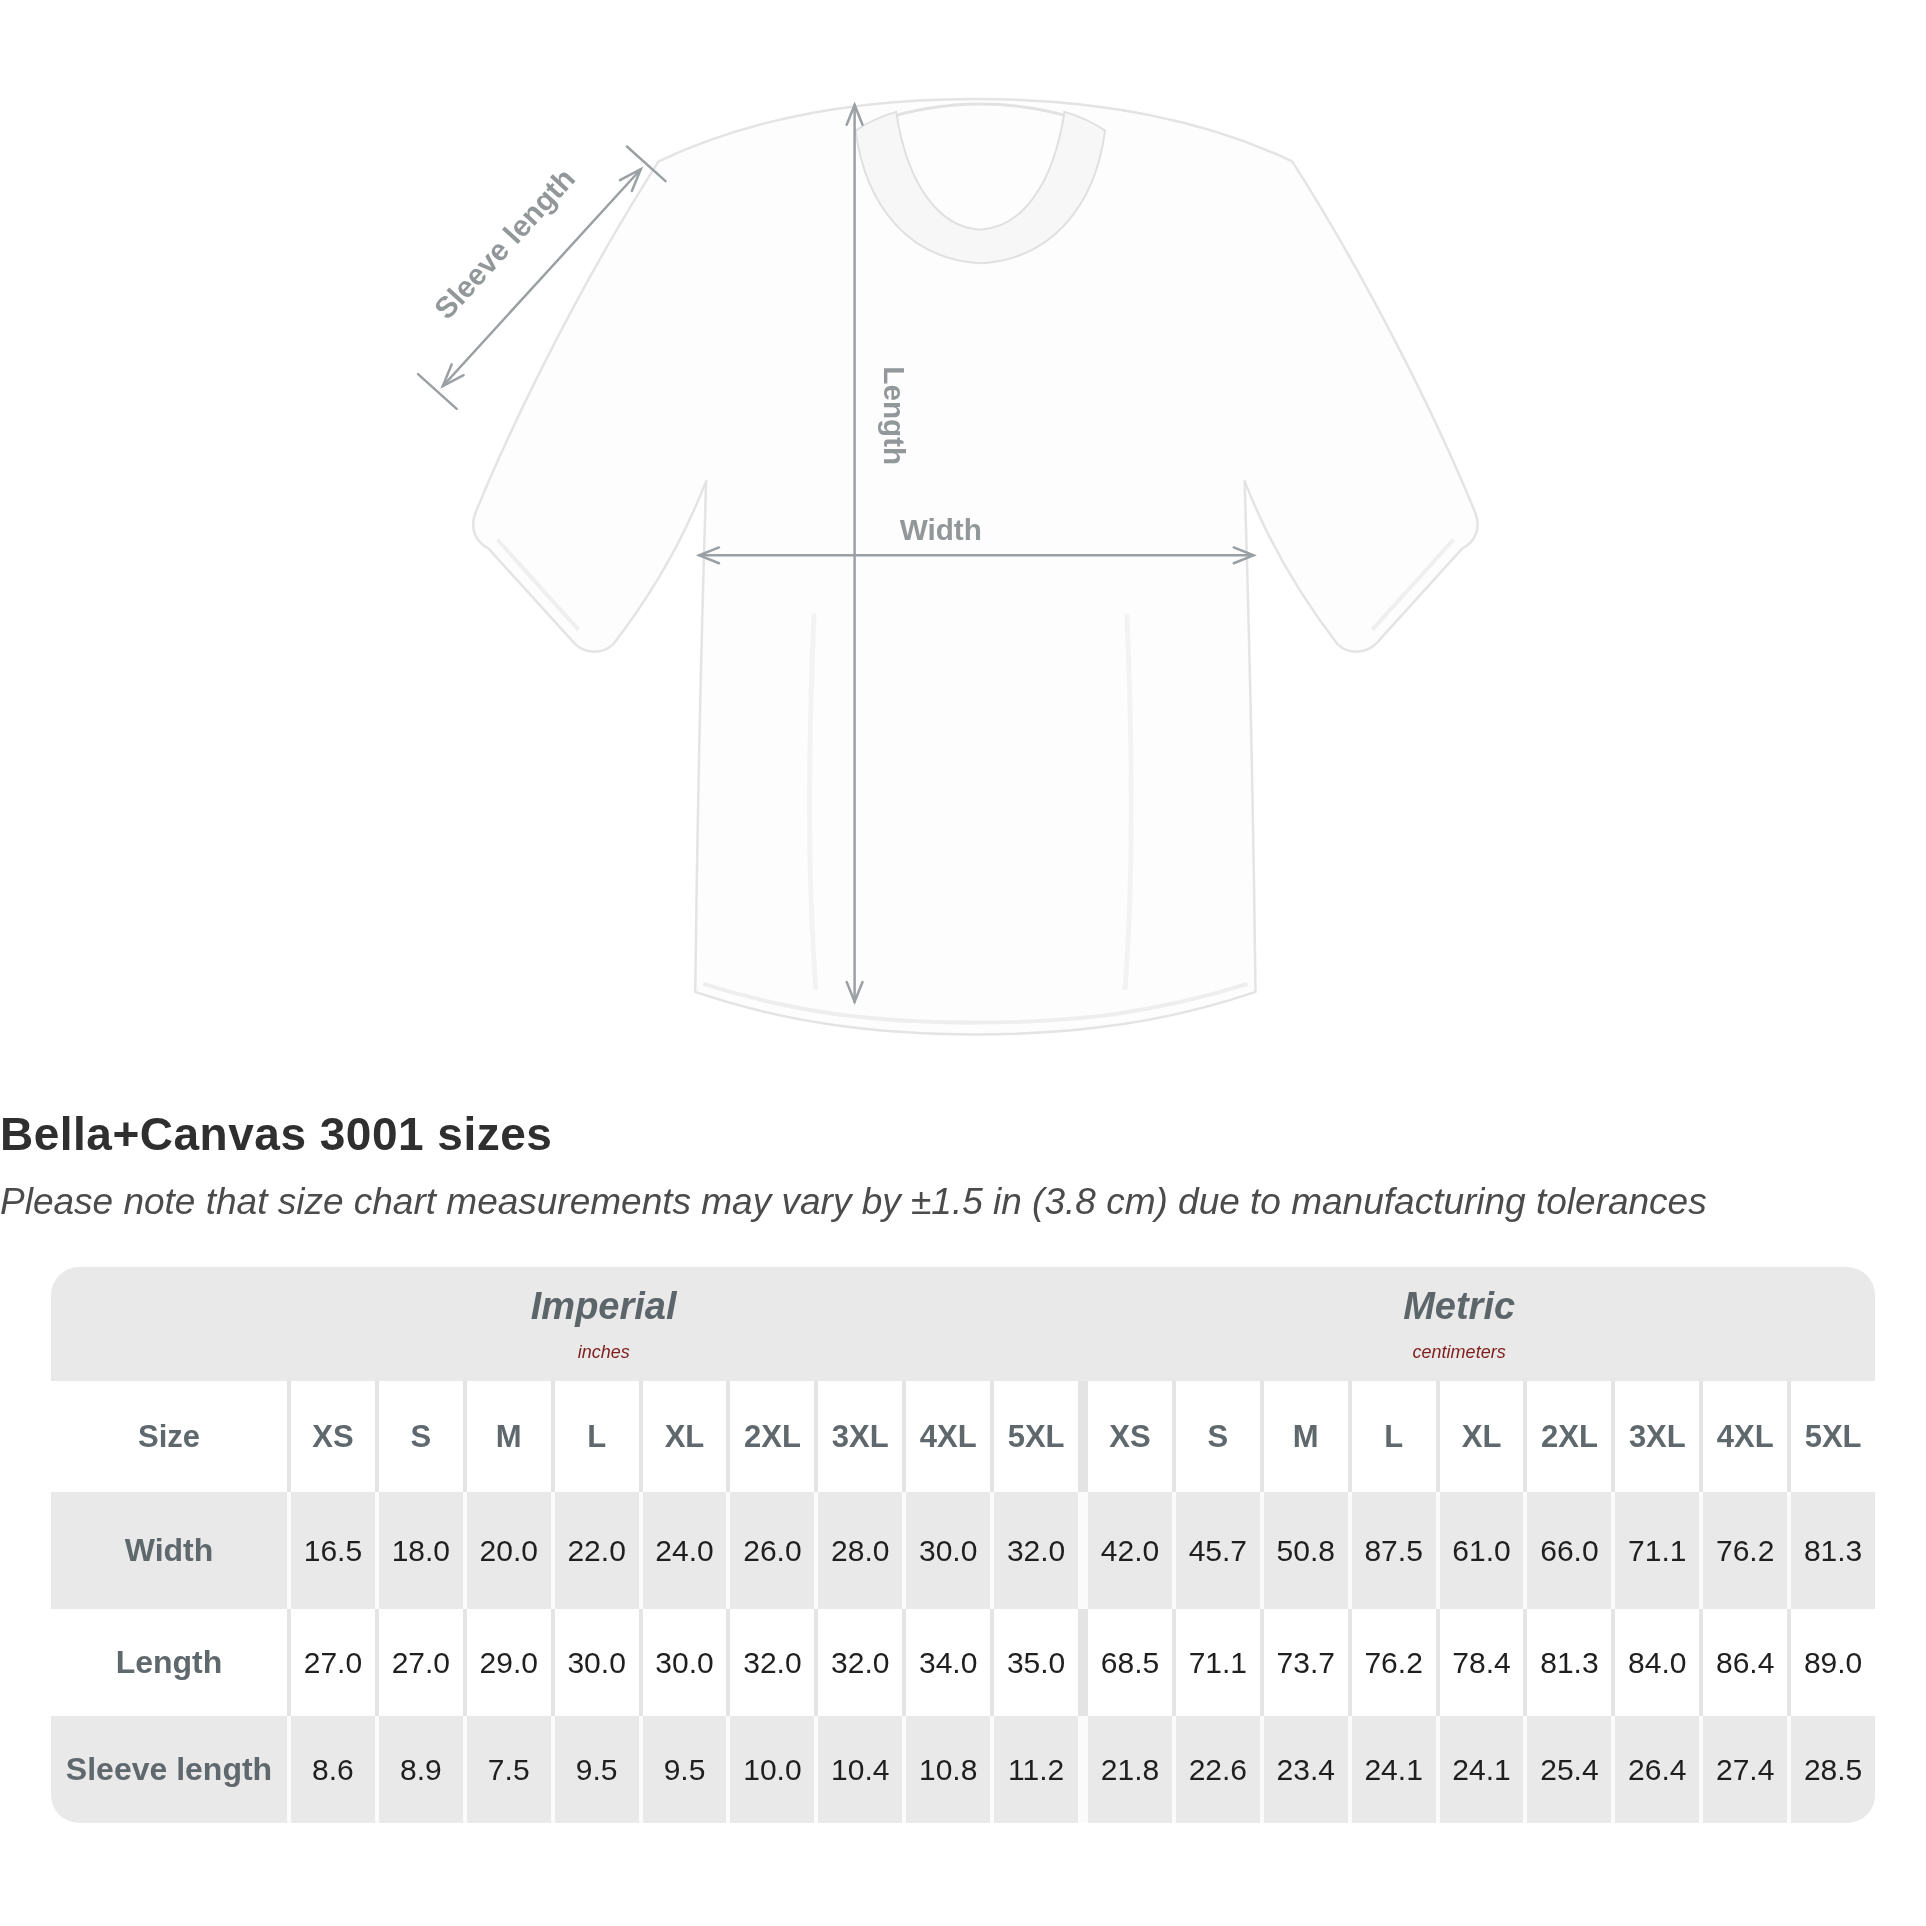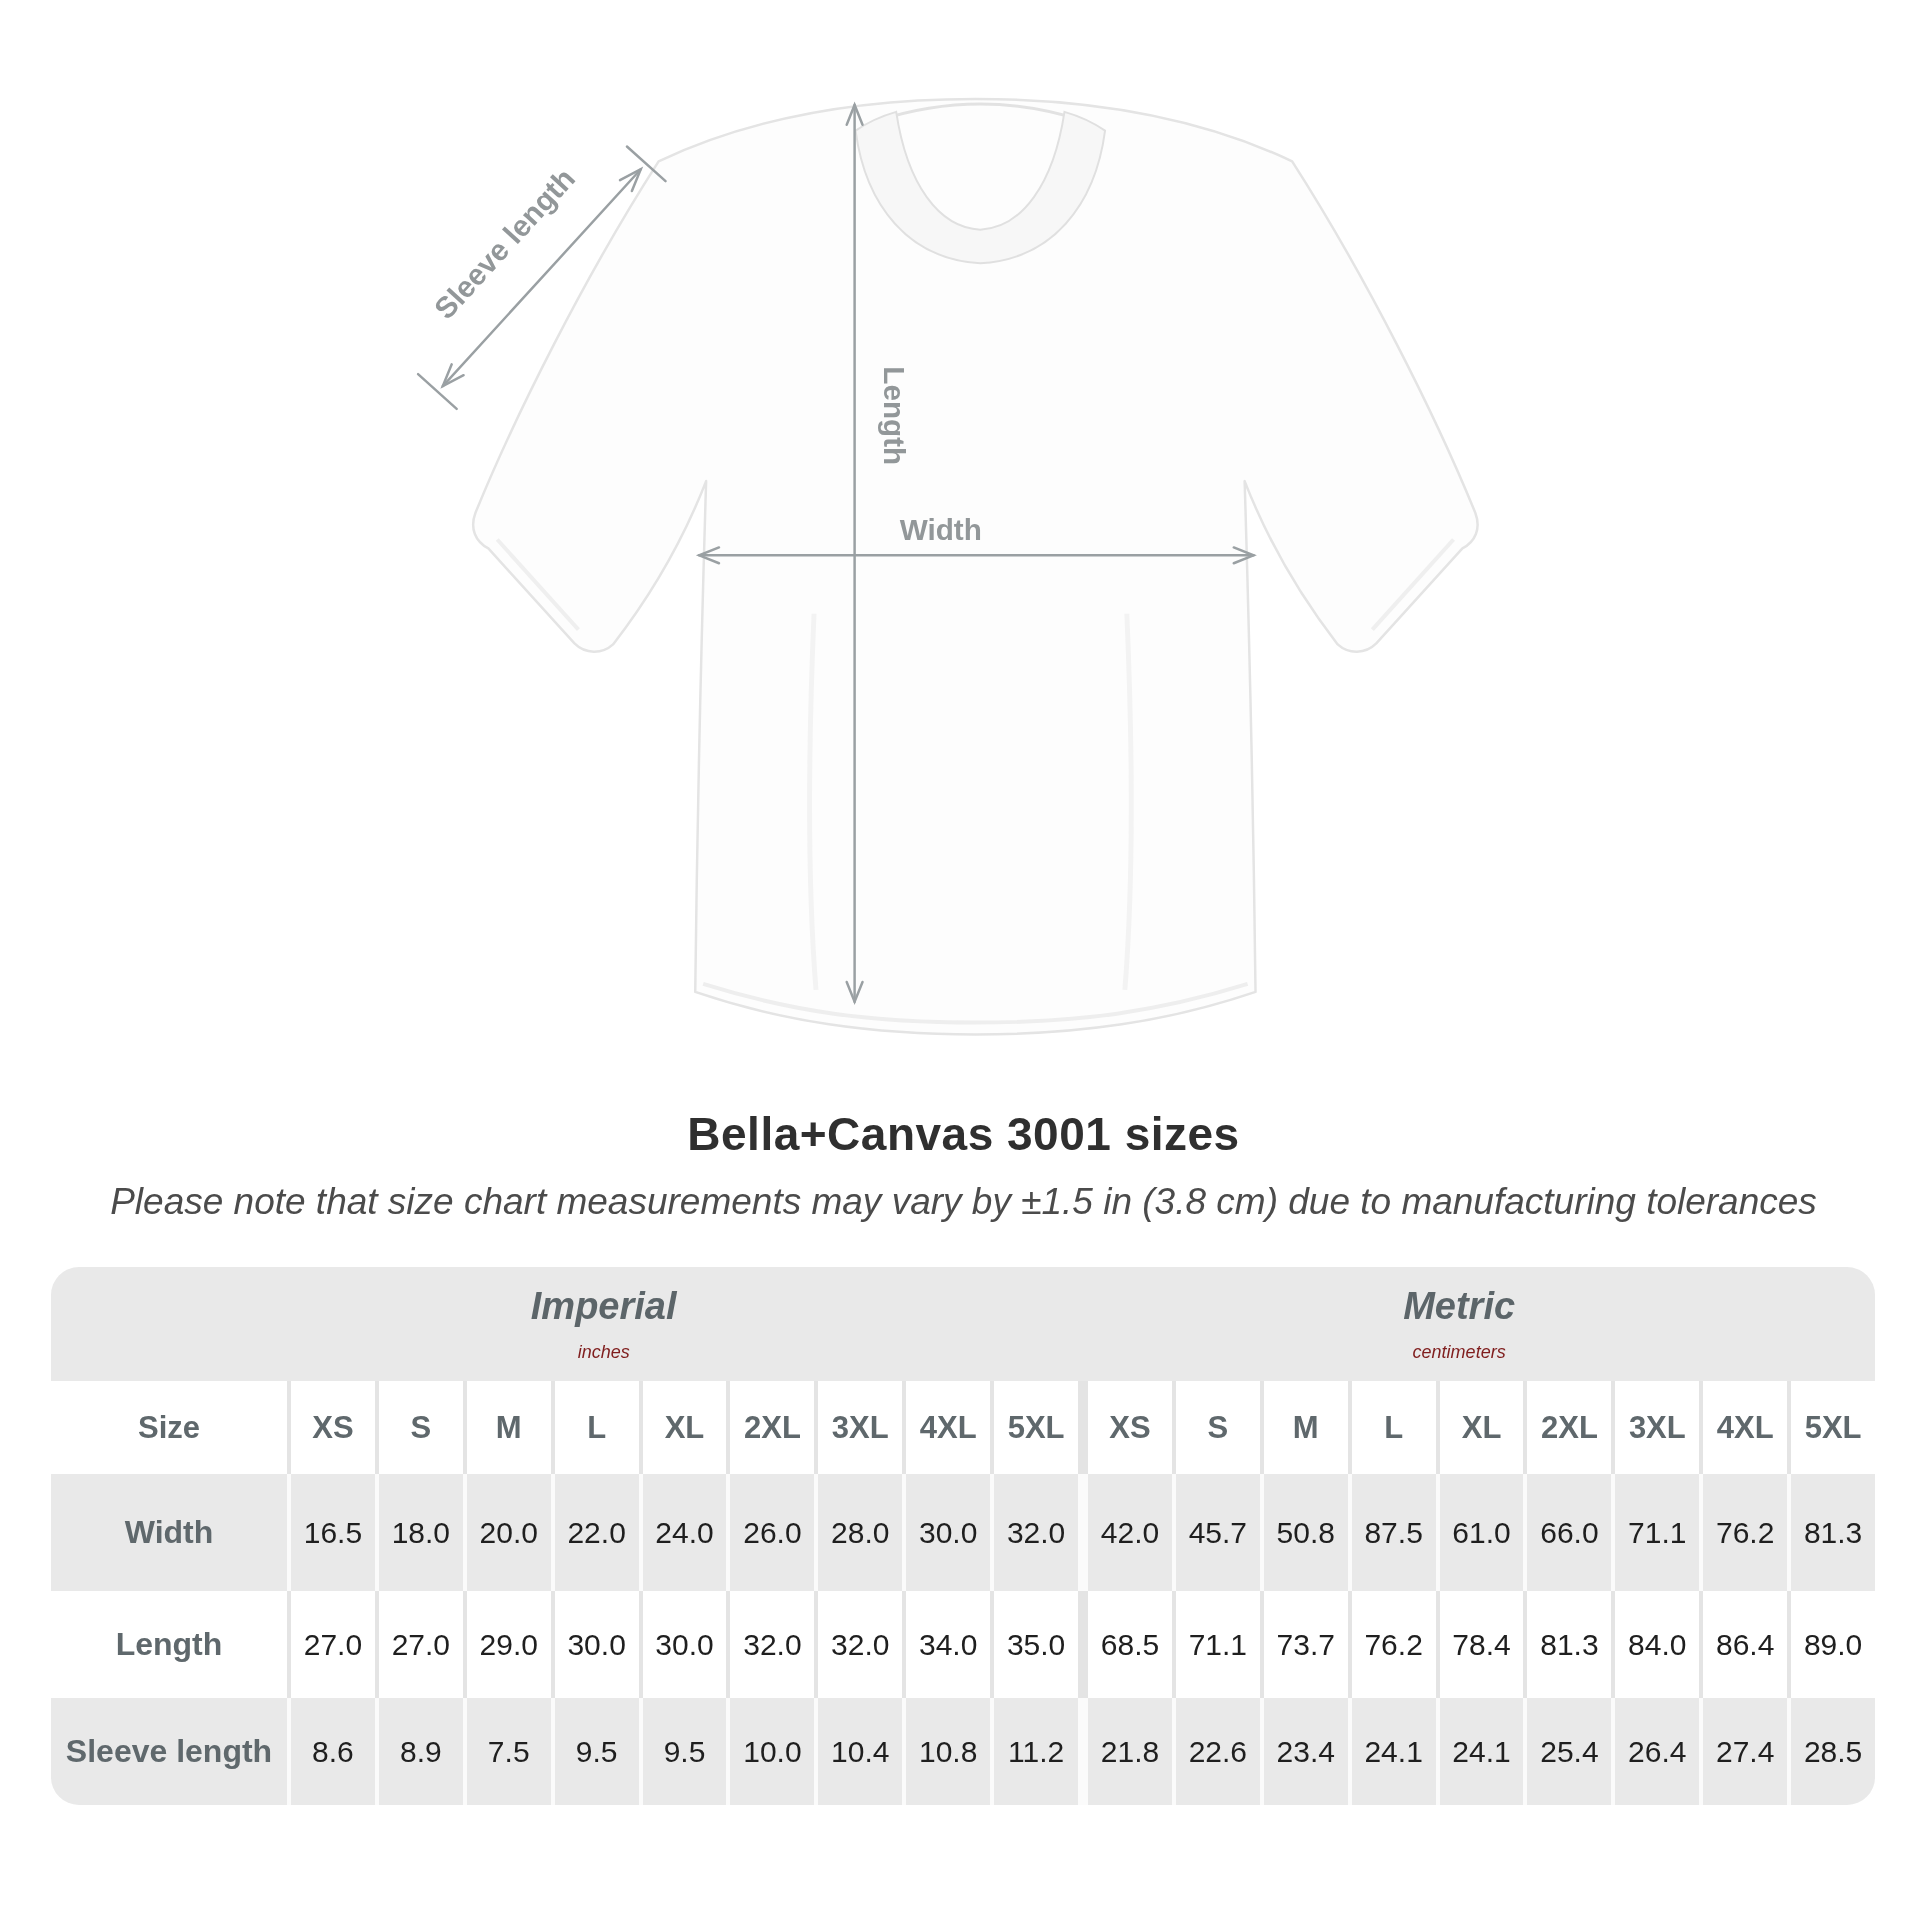--- a/index.html
+++ b/index.html
@@ -3,38 +3,38 @@
 <meta charset="utf-8">
 <style>
   html,body{margin:0;padding:0;background:#ffffff;}
   #page{position:relative;width:1927px;height:1927px;background:#ffffff;overflow:hidden;
         font-family:"Liberation Sans", sans-serif;}
 
   
   #diagram-svg{position:absolute;left:0;top:0;}
 
   
-  #heading{position:absolute;left:0;top:1107px;width:100%;text-align:center;}
+  #heading{position:absolute;left:0;top:1107px;width:100%;}
   #page-title{font-size:46px;font-weight:bold;color:#2f2f2f;letter-spacing:0.5px;}
   #page-subtitle{margin-top:20px;font-size:37px;font-style:italic;color:#4b4b4b;}
 
   
   #size-table{position:absolute;left:51px;top:1267px;width:1824px;}
   #band{position:relative;height:114px;background:#e9e9e9;border-radius:28px 28px 0 0;}
   .unit-group{position:absolute;top:50%;transform:translate(-50%,-50%);text-align:center;color:#5c6569;}
   .unit-group.imperial{left:30.3%;}
   .unit-group.metric{left:77.2%;}
   .unit-name{font-size:38px;font-weight:bold;font-style:italic;}
   .unit-sub{margin-top:14px;font-size:18px;font-style:italic;font-weight:normal;color:#7f1d1d;}
 
   .row{display:flex;align-items:stretch;width:100%;}
   .row-sep-light{background:#e4e4e4;}   
   .row-sep-white{background:#fbfbfb;}   
   .row-last{border-radius:0 0 28px 28px;overflow:hidden;}
-  .row-size{height:93px;}
+  .row-size{height:111px;}
   .row-width{height:117px;}
   .row-length{height:107px;}
   .row-sleeve{height:107px;}
 
   .cell{display:flex;align-items:center;justify-content:center;margin-left:4px;}
   .cell:first-child{margin-left:0;}
   .cell.group-start{margin-left:10px;}
   .label-cell{width:236px;flex:none;}
   .data-cell{flex:1 1 0;}
   .cell-white{background:#ffffff;}

